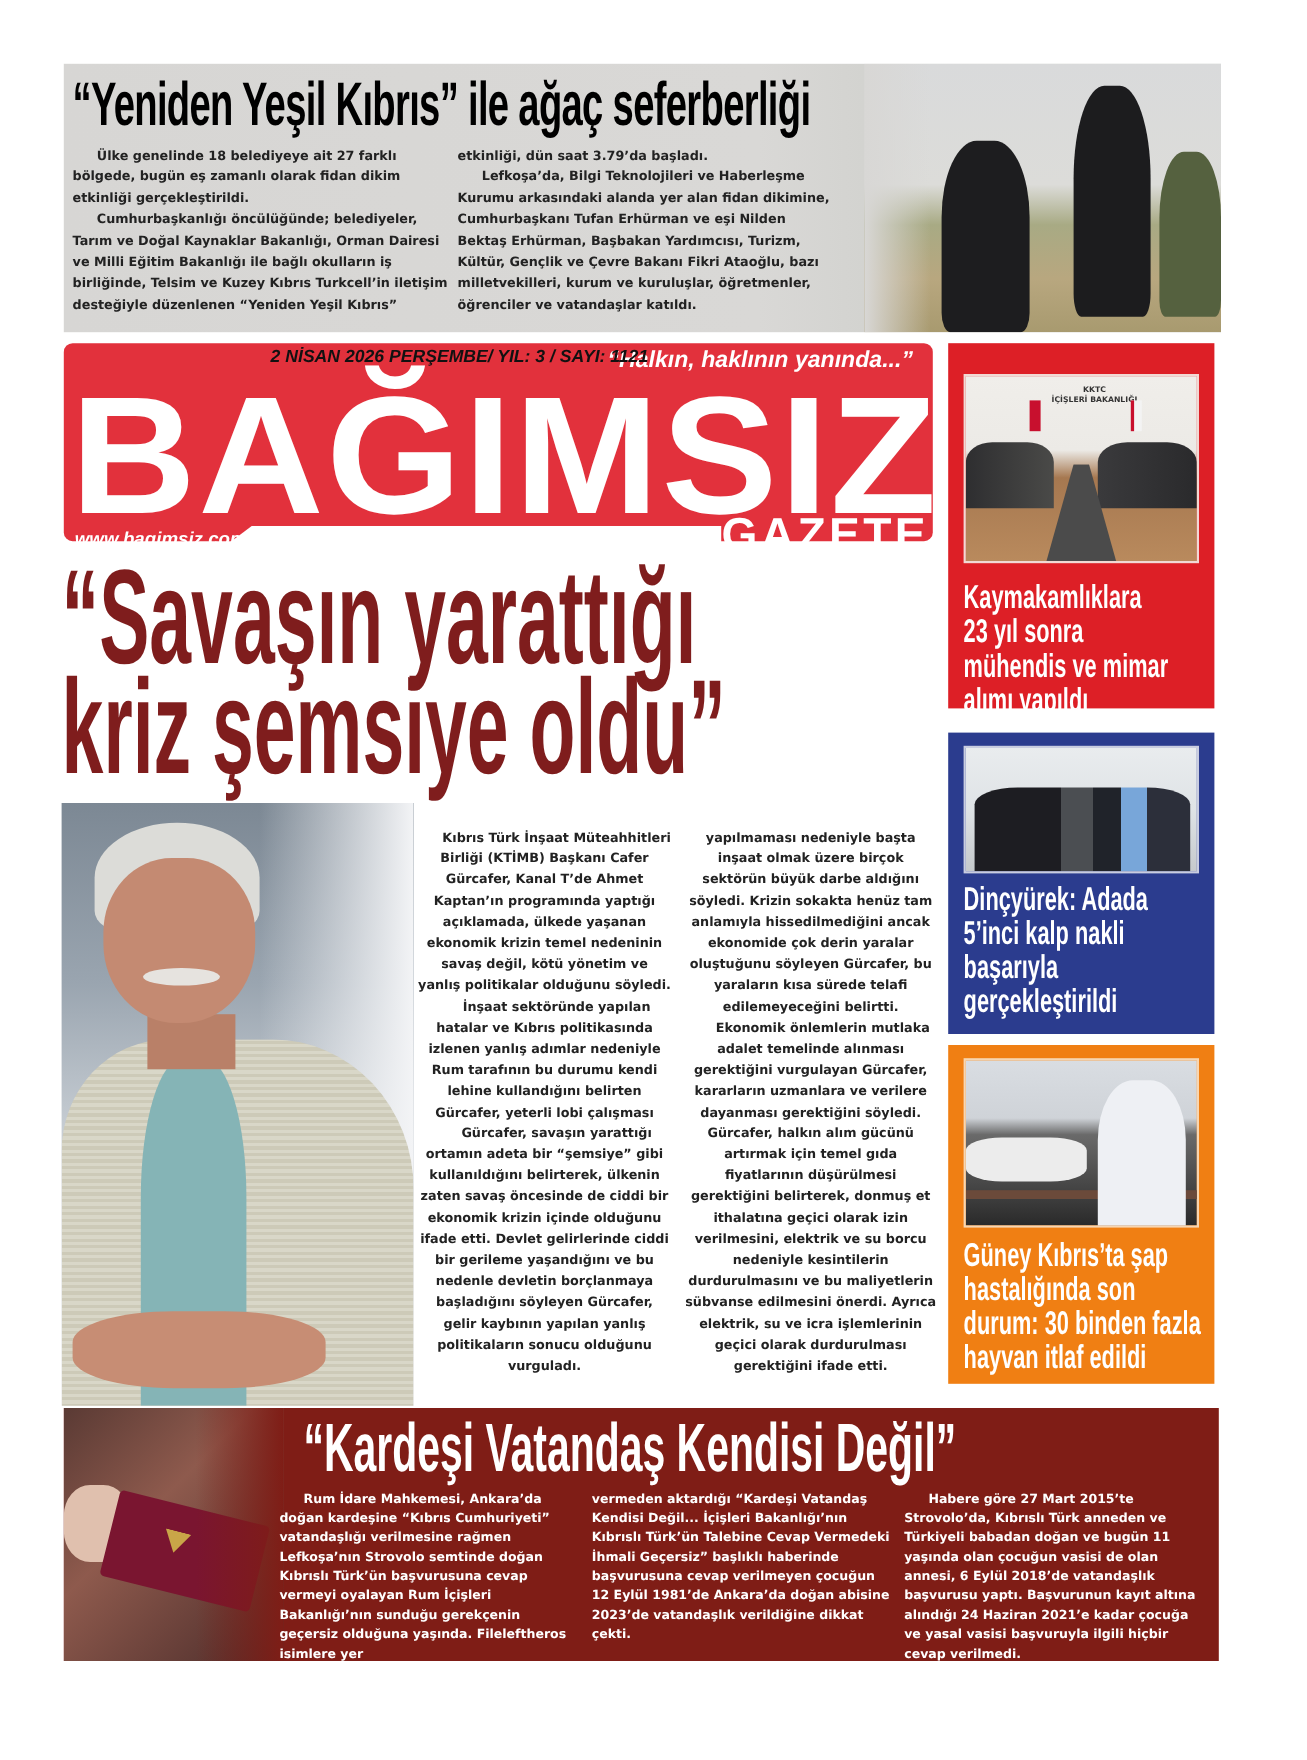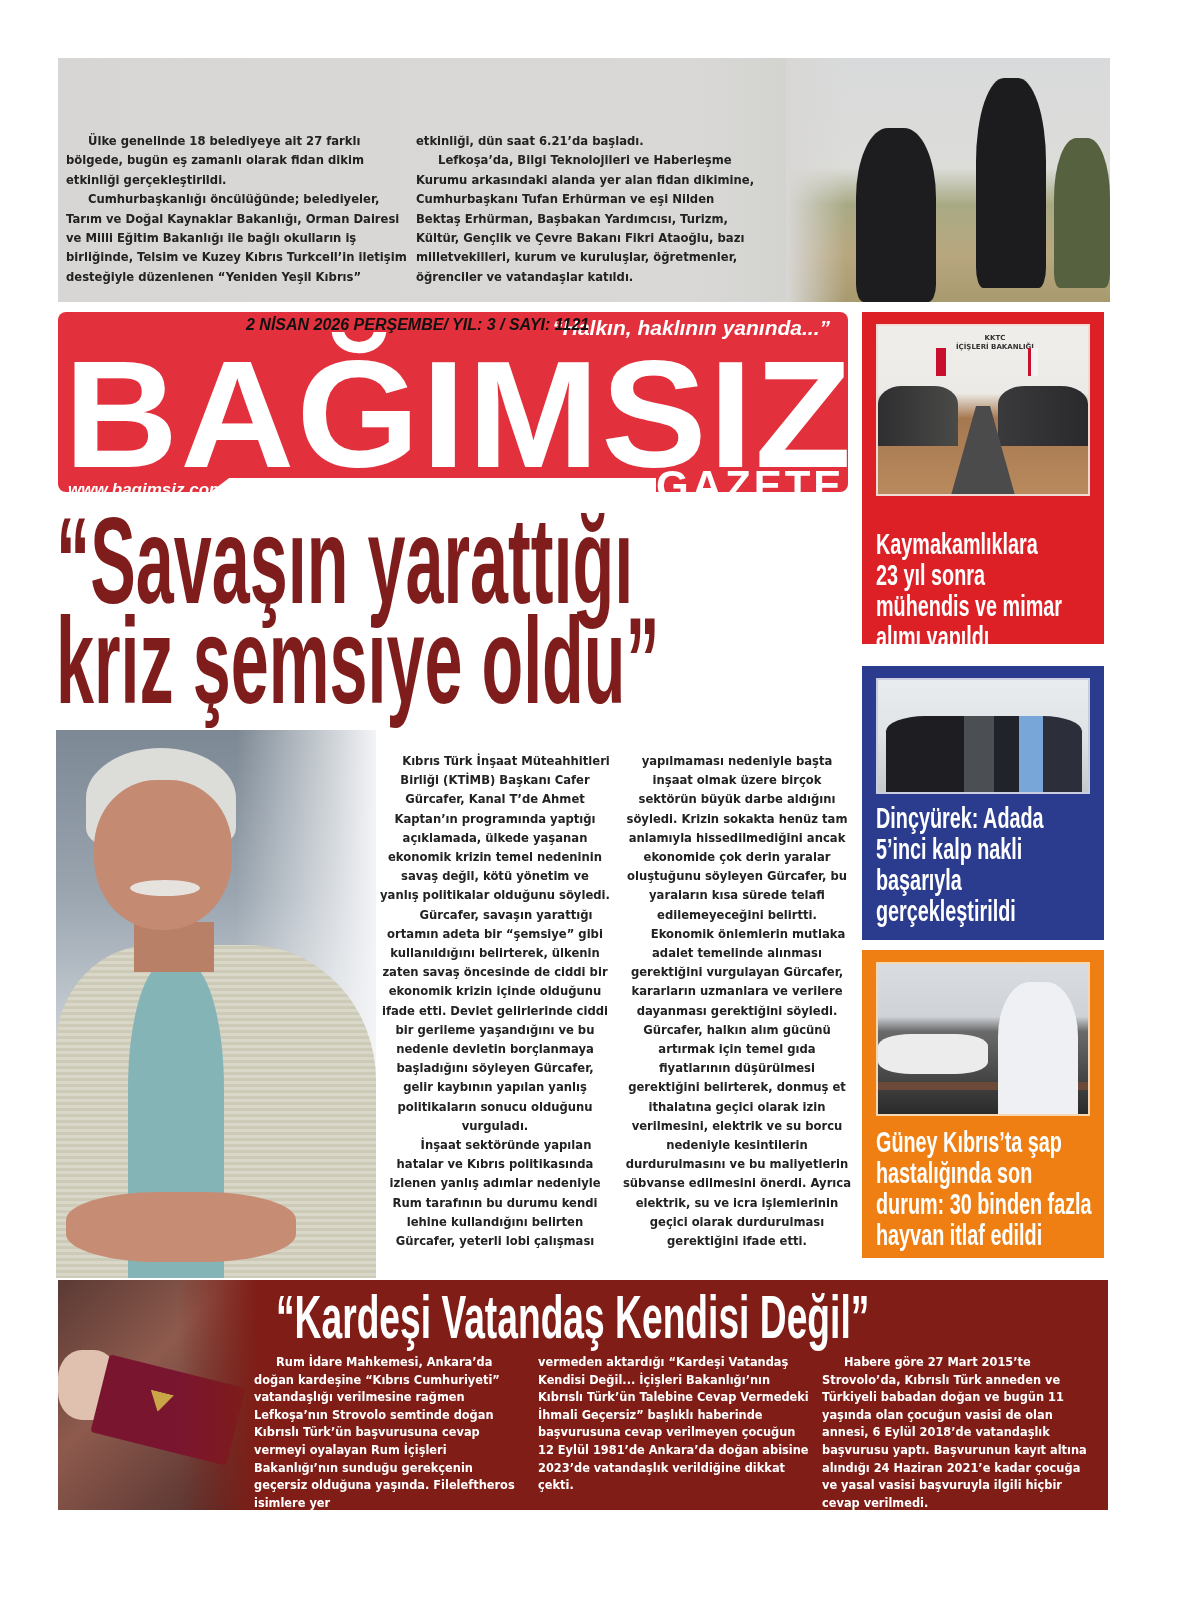--- a/index.html
+++ b/index.html
@@ -122,21 +122,21 @@
   #card-red { top: 312px; height: 332px; background: #dd1f26; }
   #card-red .headline { top: 204px; margin-top: 12px; }
   #card-blue { top: 666px; height: 274px; background: #2b3c8e; }
   #card-blue .photo { height: 116px; border-color: #c9cde0; }
   #card-blue .headline { top: 136px; }
   #card-orange { top: 950px; height: 308px; background: #f07f13; }
   #card-orange .photo { height: 154px; border-color: #f7d6b2; }
   #card-orange .headline { top: 176px; }
 
   
-  .meeting { background: linear-gradient(180deg, #f0eeea 0%, #eceae6 40%, #a67850 55%, #b98a5d 100%); }
+  .meeting { background: linear-gradient(180deg, #f0eeea 0%, #eceae6 40%, #a67850 55%, #b98a5d 100%); margin-top: 16px; }
   .meeting .table { position:absolute; left:70px; top:80px; width:70px; height:100px; background:#4b4b4b; clip-path: polygon(40% 0, 60% 0, 100% 100%, 0 100%); }
   .meeting .people-l { position:absolute; left:0; top:60px; width:80px; height:60px; background: linear-gradient(90deg, #2e2e30, #4a4a48); border-radius: 30% 30% 0 0; }
   .meeting .people-r { position:absolute; right:0; top:60px; width:90px; height:60px; background: linear-gradient(90deg, #3a3a3c, #2a2a2c); border-radius: 30% 30% 0 0; }
   .meeting .sign { position:absolute; left:78px; top:8px; font-family:"DejaVu Sans", sans-serif; font-size:7px; font-weight:bold; color:#333; text-align:center; line-height:9px; }
   .meeting .flag1 { position:absolute; left:58px; top:22px; width:10px; height:28px; background:#c8102e; }
   .meeting .flag2 { position:absolute; left:150px; top:22px; width:10px; height:28px; background:#f3f3f3; border-left:3px solid #c8102e; }
 
   .hospital { background: linear-gradient(180deg, #e9ecee 0%, #dfe3e6 50%, #c5c9cc 100%); }
   .hospital .group { position:absolute; left:8px; top:36px; width:196px; height:76px; background: linear-gradient(90deg, #1d1d22 0 40%, #4b4e52 40% 55%, #20232a 55% 68%, #78a6d9 68% 80%, #2c2f3a 80% 100%); border-radius: 20% 20% 0 0; }
 
@@ -177,26 +177,27 @@
 </head>
 <body>
 
 <section id="top-band">
   <div id="top-photo">
     <div class="fade"></div>
     <div class="person" style="left:70px;top:70px;width:80px;height:174px;background:#1d1d1f;"></div>
     <div class="person" style="left:190px;top:20px;width:70px;height:210px;background:#1c1c1e;"></div>
     <div class="person" style="left:268px;top:80px;width:56px;height:150px;background:#55613f;"></div>
   </div>
+  <h1 id="top-headline"><span class="cond">“Yeniden Yeşil Kıbrıs” ile ağaç seferberliği</span></h1>
   <div id="top-col-1" class="top-col">
     <p class="noindent" style="text-indent:22px">Ülke genelinde 18 belediyeye ait 27 farklı bölgede, bugün eş zamanlı olarak fidan dikim etkinliği gerçekleştirildi.</p>
     <p>Cumhurbaşkanlığı öncülüğünde; belediyeler, Tarım ve Doğal Kaynaklar Bakanlığı, Orman Dairesi ve Milli Eğitim Bakanlığı ile bağlı okulların iş birliğinde, Telsim ve Kuzey Kıbrıs Turkcell’in iletişim desteğiyle düzenlenen “Yeniden Yeşil Kıbrıs”</p>
   </div>
   <div id="top-col-2" class="top-col">
-    <p class="noindent">etkinliği, dün saat 6.21’da başladı.</p>
+    <p class="noindent">etkinliği, dün saat 3.79’da başladı.</p>
     <p>Lefkoşa’da, Bilgi Teknolojileri ve Haberleşme Kurumu arkasındaki alanda yer alan fidan dikimine, Cumhurbaşkanı Tufan Erhürman ve eşi Nilden Bektaş Erhürman, Başbakan Yardımcısı, Turizm, Kültür, Gençlik ve Çevre Bakanı Fikri Ataoğlu, bazı milletvekilleri, kurum ve kuruluşlar, öğretmenler, öğrenciler ve vatandaşlar katıldı.</p>
   </div>
 </section>
 
 <header id="masthead">
   <div id="slogan">“Halkın, haklının yanında...”</div>
   <div id="brand-name"><span class="cond">BAĞIMSIZ</span></div>
   <div id="brand-bar">
     <div id="brand-date-box"></div>
     <a id="brand-url">www.bagimsiz.com</a>
@@ -217,22 +218,22 @@
   <div class="shirt"></div>
   <div class="neck"></div>
   <div class="hair"></div>
   <div class="face"></div>
   <div class="mustache"></div>
   <div class="hands"></div>
 </div>
 
 <article id="main-col-1" class="main-col">
   <p>Kıbrıs Türk İnşaat Müteahhitleri Birliği (KTİMB) Başkanı Cafer Gürcafer, Kanal T’de Ahmet Kaptan’ın programında yaptığı açıklamada, ülkede yaşanan ekonomik krizin temel nedeninin savaş değil, kötü yönetim ve yanlış politikalar olduğunu söyledi.</p>
+  <p>İnşaat sektöründe yapılan hatalar ve Kıbrıs politikasında izlenen yanlış adımlar nedeniyle Rum tarafının bu durumu kendi lehine kullandığını belirten Gürcafer, yeterli lobi çalışması</p>
   <p>Gürcafer, savaşın yarattığı ortamın adeta bir “şemsiye” gibi kullanıldığını belirterek, ülkenin zaten savaş öncesinde de ciddi bir ekonomik krizin içinde olduğunu ifade etti. Devlet gelirlerinde ciddi bir gerileme yaşandığını ve bu nedenle devletin borçlanmaya başladığını söyleyen Gürcafer, gelir kaybının yapılan yanlış politikaların sonucu olduğunu vurguladı.</p>
-  <p>İnşaat sektöründe yapılan hatalar ve Kıbrıs politikasında izlenen yanlış adımlar nedeniyle Rum tarafının bu durumu kendi lehine kullandığını belirten Gürcafer, yeterli lobi çalışması</p>
 </article>
 <article id="main-col-2" class="main-col">
   <p class="noindent">yapılmaması nedeniyle başta inşaat olmak üzere birçok sektörün büyük darbe aldığını söyledi. Krizin sokakta henüz tam anlamıyla hissedilmediğini ancak ekonomide çok derin yaralar oluştuğunu söyleyen Gürcafer, bu yaraların kısa sürede telafi edilemeyeceğini belirtti.</p>
   <p>Ekonomik önlemlerin mutlaka adalet temelinde alınması gerektiğini vurgulayan Gürcafer, kararların uzmanlara ve verilere dayanması gerektiğini söyledi. Gürcafer, halkın alım gücünü artırmak için temel gıda fiyatlarının düşürülmesi gerektiğini belirterek, donmuş et ithalatına geçici olarak izin verilmesini, elektrik ve su borcu nedeniyle kesintilerin durdurulmasını ve bu maliyetlerin sübvanse edilmesini önerdi. Ayrıca elektrik, su ve icra işlemlerinin geçici olarak durdurulması gerektiğini ifade etti.</p>
 </article>
 
 <aside id="card-red" class="side-card">
   <div class="photo meeting">
     <div class="sign">
         <div>KKTC</div>

